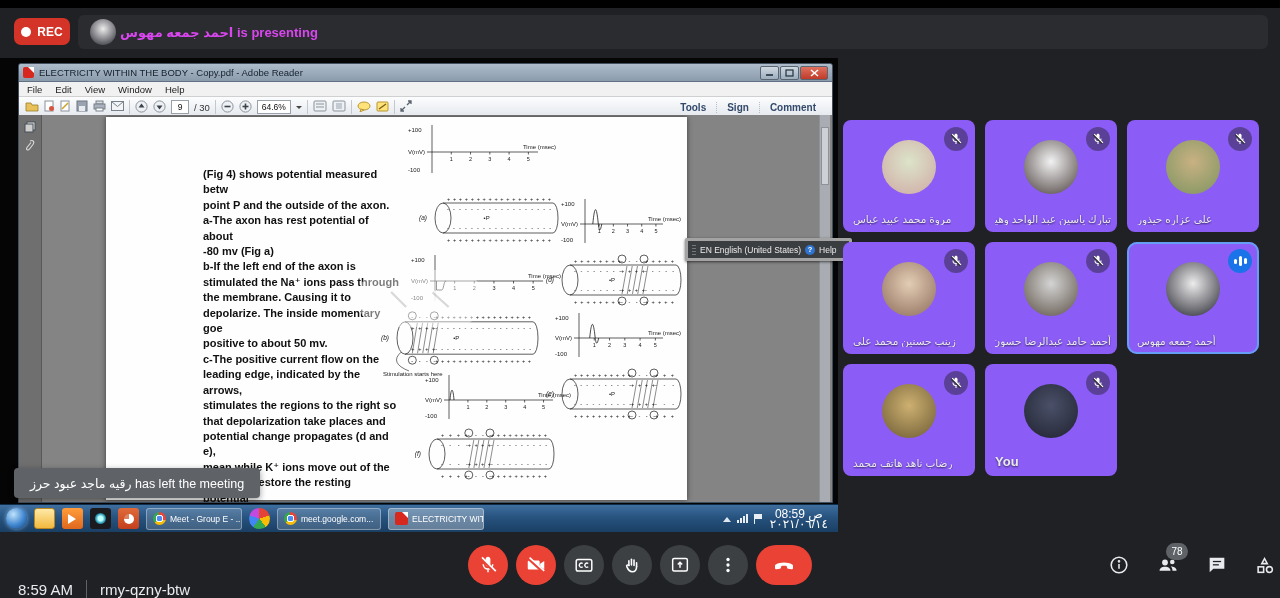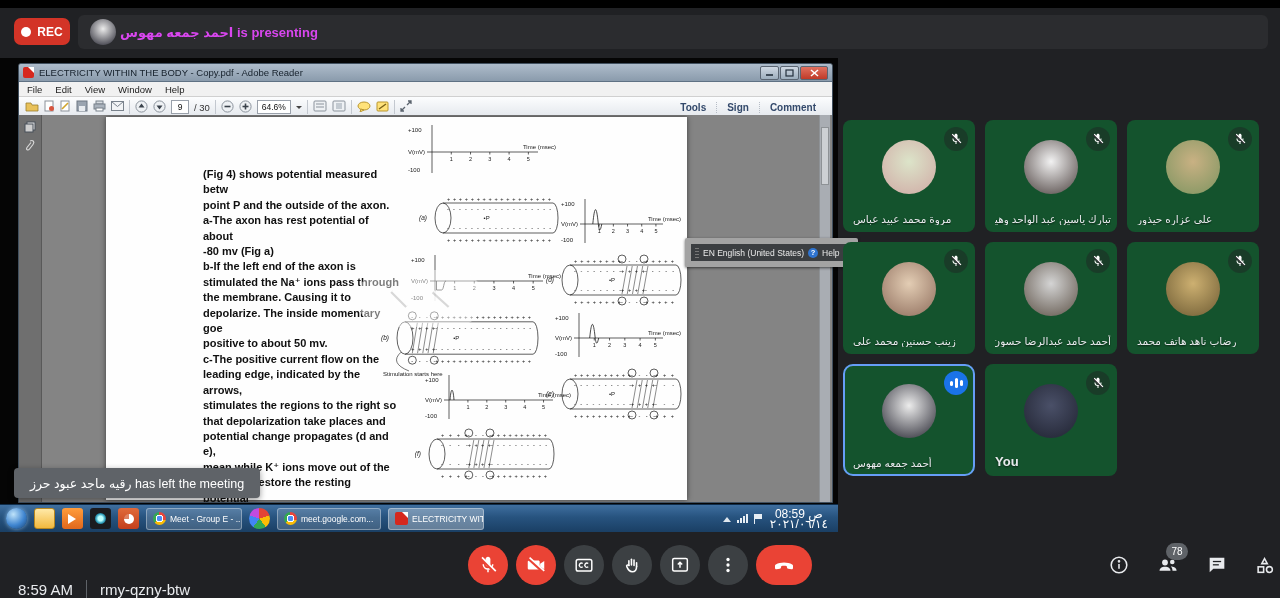--- a/index.html
+++ b/index.html
@@ -45,21 +45,21 @@
   .pdf-body{position:absolute;left:0;top:51px;right:0;bottom:0;background:#848484;overflow:hidden;}
   .pdf-sidebar{position:absolute;left:0;top:0;bottom:0;width:22px;background:#6f6f6f;border-right:1px solid #595959;}
   .sb-icon{margin:6px auto;width:12px;display:block;}
   .pdf-page{position:absolute;left:87px;top:2px;width:581px;height:383px;background:#fefefe;box-shadow:0 0 5px rgba(0,0,0,.55);}
   .pdf-text{position:absolute;left:97px;top:50px;width:196px;white-space:pre-line;color:#101010;
             font-size:11px;line-height:15.4px;font-weight:bold;}
   #axon-figure{position:absolute;left:275px;top:0;}
   .pdf-scrollbar{position:absolute;right:2px;top:0;bottom:0;width:10px;background:#a9adb3;border-left:1px solid #8e9296;}
   .pdf-thumb{position:absolute;top:12px;left:1px;width:8px;height:58px;background:#cdd0d4;border:1px solid #8e9296;box-sizing:border-box;}
 
-  .langbar{position:absolute;left:685px;top:180px;width:153px;height:17px;background:#3b3e41;border:6px solid #a3a3a3;
+  .langbar{position:absolute;left:685px;top:180px;width:153px;height:17px;background:#3b3e41;border:3px solid #a3a3a3;
            border-radius:2px;display:flex;align-items:center;gap:4px;padding:0 4px;font-size:8.5px;color:#eaeaea;box-shadow:0 1px 3px rgba(0,0,0,.6);}
   .grip{width:4px;height:10px;background:repeating-linear-gradient(#777 0 1px,transparent 1px 3px);}
   .help-q{width:10px;height:10px;border-radius:50%;background:#2f74d0;color:#fff;font-size:7.5px;font-weight:bold;
           display:flex;align-items:center;justify-content:center;}
 
   .mute-overlay{position:absolute;left:357px;top:212px;width:126px;height:57px;border-radius:29px;
                 background:rgba(255,255,255,.45);display:flex;align-items:center;justify-content:center;gap:18px;}
   .mute-overlay svg{opacity:.8;}
 
   .toast{position:absolute;left:14px;top:410px;width:246px;height:30px;background:#5f6368;border-radius:4px;
@@ -91,21 +91,21 @@
   .tray-chevron{width:0;height:0;border:4px solid transparent;border-bottom:5px solid #dfe7ee;margin-top:-3px;}
   .tray-signal{display:flex;align-items:flex-end;gap:1px;}
   .tray-signal span{width:2px;background:#e7eef4;}
   .tray-flag{width:9px;height:10px;border-left:1.5px solid #e7eef4;position:relative;}
   .tray-flag::after{content:"";position:absolute;left:0;top:0;width:7px;height:5px;background:#e7eef4;}
   .clock{font-size:12px;line-height:10px;color:#fff;text-align:center;padding-right:4px;}
 
   
   .grid{position:absolute;left:843px;top:120px;width:416px;display:grid;
         grid-template-columns:repeat(3,132px);grid-auto-rows:112px;gap:10px;}
-  .tile{position:relative;background:#14532d;border-radius:8px;overflow:hidden;text-decoration:underline;}
+  .tile{position:relative;background:#8b5cf6;border-radius:8px;overflow:hidden;text-decoration:underline;}
   .tile.active{outline:2.5px solid #669df6;outline-offset:-2px;border-radius:10px;}
   .tile-avatar{position:absolute;left:50%;top:20px;width:54px;height:54px;margin-left:-27px;border-radius:50%;}
   .tile-name{position:absolute;left:10px;bottom:7px;max-width:116px;font-size:10.5px;color:#e8eaed;
              white-space:nowrap;overflow:hidden;text-shadow:0 1px 2px rgba(0,0,0,.6);}
   .tile-name.you{font-size:13px;font-weight:bold;}
   .mic-badge,.speak-badge{position:absolute;top:7px;right:7px;width:24px;height:24px;border-radius:50%;
              display:flex;align-items:center;justify-content:center;}
   .mic-badge{background:rgba(32,33,36,.45);}
   .speak-badge{background:#1a73e8;gap:2px;}
   .speak-badge span{width:3px;border-radius:2px;background:#fff;display:block;}
@@ -618,40 +618,40 @@
         <div class="mic-badge">
           <svg width="14" height="14" viewBox="0 0 24 24">
             <path fill="#fff" d="M12 13.5c1.5 0 2.6-1.1 2.6-2.6V5.6C14.6 4.1 13.5 3 12 3S9.4 4.1 9.4 5.6v5.3c0 1.5 1.1 2.6 2.6 2.6z"></path>
             <path fill="none" stroke="#fff" stroke-width="1.8" d="M6.8 11.2a5.2 5.2 0 0 0 10.4 0"></path>
             <line x1="12" y1="16.6" x2="12" y2="20.5" stroke="#fff" stroke-width="1.8"></line>
             <line class="gap" x1="4.5" y1="4.6" x2="19.5" y2="19.6" stroke-width="3.4"></line>
             <line x1="5.5" y1="3.6" x2="20.5" y2="18.6" stroke="#fff" stroke-width="2"></line>
           </svg>
         </div>
       </div>
+      <div class="tile active">
+        <div class="tile-avatar" style="background: radial-gradient(circle at 50% 40%, rgb(236, 236, 236), rgb(35, 35, 46));"></div>
+        <div class="tile-name" dir="auto">أحمد جمعه مهوس</div>
+        <div class="speak-badge">
+          <span style="height:5px"></span>
+          <span style="height:10px"></span>
+          <span style="height:6px"></span>
+        </div>
+      </div>
       <div class="tile">
         <div class="tile-avatar" style="background: radial-gradient(circle at 50% 40%, rgb(205, 176, 113), rgb(109, 91, 51));"></div>
         <div class="tile-name" dir="auto">رضاب ناهد هاتف محمد</div>
         <div class="mic-badge">
           <svg width="14" height="14" viewBox="0 0 24 24">
             <path fill="#fff" d="M12 13.5c1.5 0 2.6-1.1 2.6-2.6V5.6C14.6 4.1 13.5 3 12 3S9.4 4.1 9.4 5.6v5.3c0 1.5 1.1 2.6 2.6 2.6z"></path>
             <path fill="none" stroke="#fff" stroke-width="1.8" d="M6.8 11.2a5.2 5.2 0 0 0 10.4 0"></path>
             <line x1="12" y1="16.6" x2="12" y2="20.5" stroke="#fff" stroke-width="1.8"></line>
             <line class="gap" x1="4.5" y1="4.6" x2="19.5" y2="19.6" stroke-width="3.4"></line>
             <line x1="5.5" y1="3.6" x2="20.5" y2="18.6" stroke="#fff" stroke-width="2"></line>
           </svg>
-        </div>
-      </div>
-      <div class="tile active">
-        <div class="tile-avatar" style="background: radial-gradient(circle at 50% 40%, rgb(236, 236, 236), rgb(35, 35, 46));"></div>
-        <div class="tile-name" dir="auto">أحمد جمعه مهوس</div>
-        <div class="speak-badge">
-          <span style="height:5px"></span>
-          <span style="height:10px"></span>
-          <span style="height:6px"></span>
         </div>
       </div>
       <div class="tile">
         <div class="tile-avatar" style="background: radial-gradient(circle at 50% 40%, rgb(74, 80, 104), rgb(31, 34, 48));"></div>
         <div class="tile-name you" dir="auto">You</div>
         <div class="mic-badge">
           <svg width="14" height="14" viewBox="0 0 24 24">
             <path fill="#fff" d="M12 13.5c1.5 0 2.6-1.1 2.6-2.6V5.6C14.6 4.1 13.5 3 12 3S9.4 4.1 9.4 5.6v5.3c0 1.5 1.1 2.6 2.6 2.6z"></path>
             <path fill="none" stroke="#fff" stroke-width="1.8" d="M6.8 11.2a5.2 5.2 0 0 0 10.4 0"></path>
             <line x1="12" y1="16.6" x2="12" y2="20.5" stroke="#fff" stroke-width="1.8"></line>

